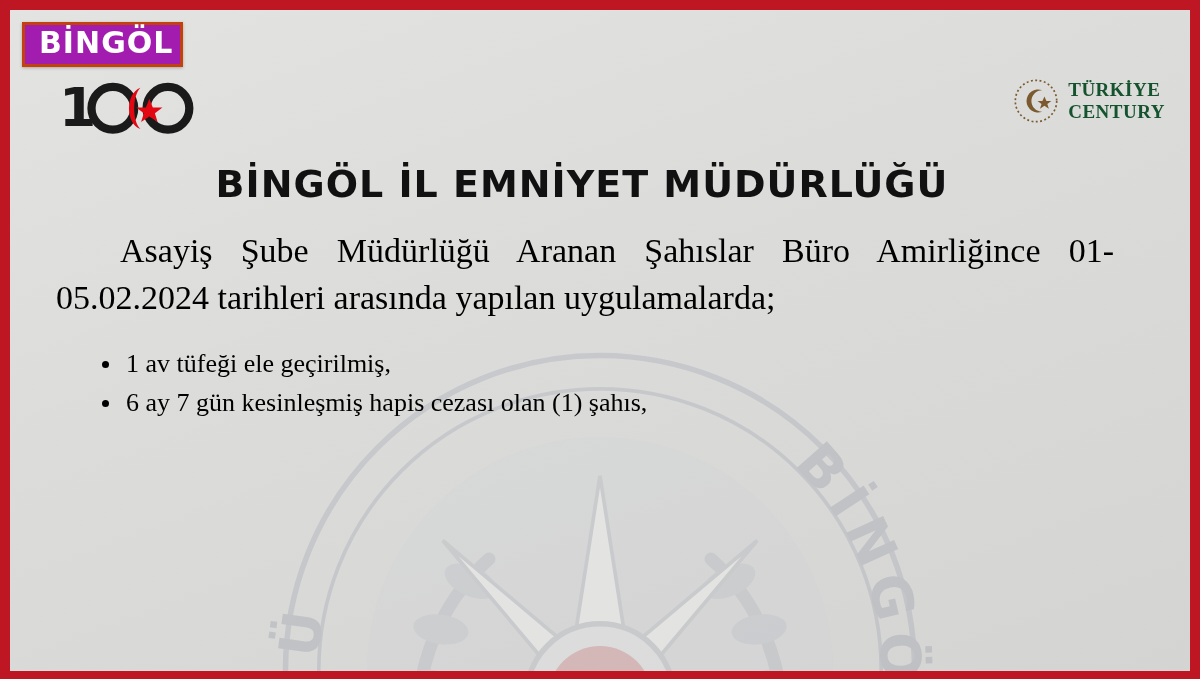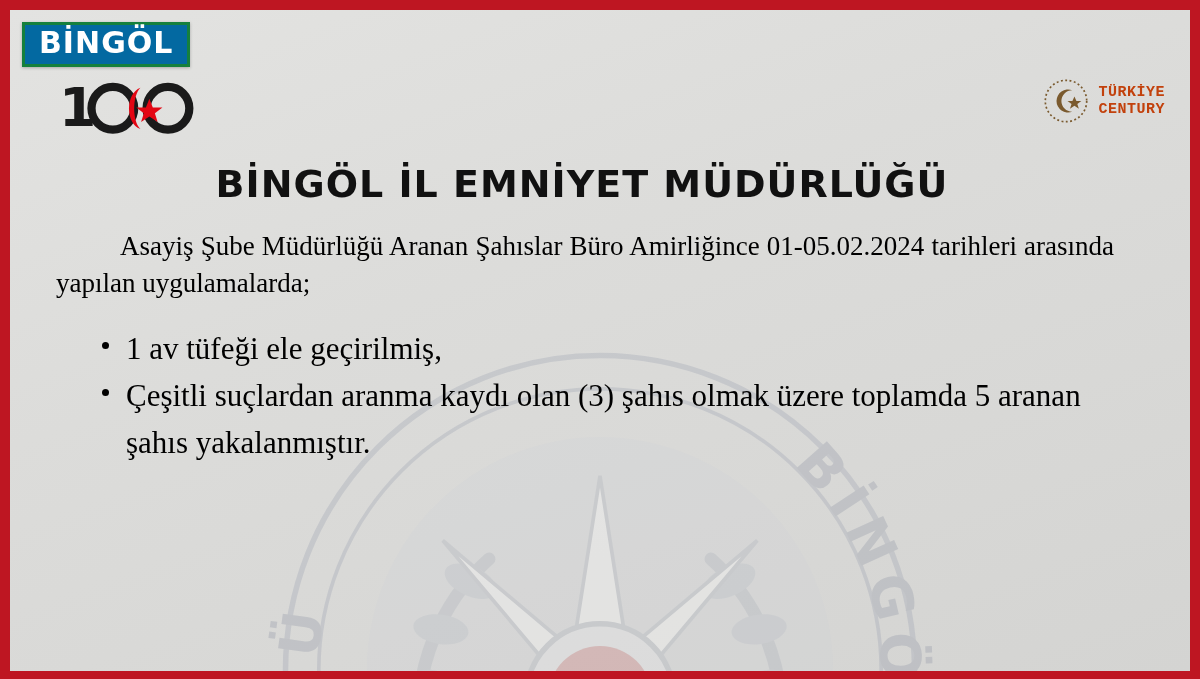--- a/index.html
+++ b/index.html
@@ -48,28 +48,28 @@
     height: 740px;
     opacity: 0.30;
     pointer-events: none;
   }
 
   
   .city-badge {
     position: absolute;
     left: 22px;
     top: 22px;
-    background: #0369a1;
-    border: 3px solid #15803d;
+    background: #a21caf;
+    border: 3px solid #c2410c;
     color: #ffffff;
     font-family: "DejaVu Sans", sans-serif;
     font-weight: bold;
     font-size: 30px;
     letter-spacing: 1px;
-    padding: 3px 14px 6px 14px;
+    padding: 3px 7px 6px 14px;
     line-height: 1;
     box-shadow: 0 1px 3px rgba(0,0,0,0.25);
   }
 
   
   .logo-100 {
     position: absolute;
     left: 58px;
     top: 78px;
     width: 140px;
@@ -81,26 +81,26 @@
     position: absolute;
     right: 35px;
     top: 78px;
     display: flex;
     align-items: center;
     gap: 9px;
     color: #7a5a2e;
   }
   .tc-mark { width: 46px; height: 46px; flex: 0 0 auto; }
   .tc-text {
-    font-family: Liberation Mono, monospace;
-    font-size: 15px;
+    font-family: Liberation Serif, serif;
+    font-size: 19px;
     font-weight: bold;
     line-height: 1.15;
     letter-spacing: 0.5px;
-    color: #c2410c;
+    color: #14532d;
   }
 
   
   .content {
     position: absolute;
     left: 10px;
     top: 150px;
     width: 1144px;
     padding: 0 32px;
     box-sizing: border-box;
@@ -108,35 +108,35 @@
   .title {
     text-align: center;
     font-family: "DejaVu Sans", sans-serif;
     font-weight: bold;
     font-size: 38px;
     letter-spacing: 1px;
     color: #111111;
     margin: 12px 0 22px 0;
   }
   .intro {
-    font-size: 27px;
+    font-size: 34px;
     color: #000000;
     text-align: justify;
     text-indent: 64px;
     line-height: 1.38;
     margin: 0 8px 18px 14px;
   }
   ul.bullets {
     list-style: none;
     margin: 22px 0 0 0;
     padding: 0 0 0 58px;
   }
   ul.bullets li {
     position: relative;
-    font-size: 31px;
+    font-size: 26px;
     color: #000000;
     line-height: 1.52;
     padding-left: 26px;
   }
   ul.bullets li.bullet::before {
     content: "";
     position: absolute;
     left: 2px;
     top: 17px;
     width: 7px;
@@ -228,17 +228,17 @@
       <div>TÜRKİYE</div>
       <div>CENTURY</div>
     </div>
   </div>
 
   <div class="content">
     <div class="title">BİNGÖL İL EMNİYET MÜDÜRLÜĞÜ</div>
     <p class="intro">Asayiş Şube Müdürlüğü Aranan Şahıslar Büro Amirliğince 01-05.02.2024 tarihleri arasında yapılan  uygulamalarda;</p>
     <ul class="bullets">
       <li class="bullet">1 av tüfeği ele geçirilmiş,</li>
-      <li class="bullet">Çeşitli suçlardan aranma kaydı olan (3) şahıs olmak üzere toplamda 5 aranan şahıs yakalanmıştır.</li>
+      <li class="bullet">6 ay 7 gün kesinleşmiş hapis cezası olan (1) şahıs,</li>
     </ul>
   </div>
 
 </div>
 
 </body></html>

